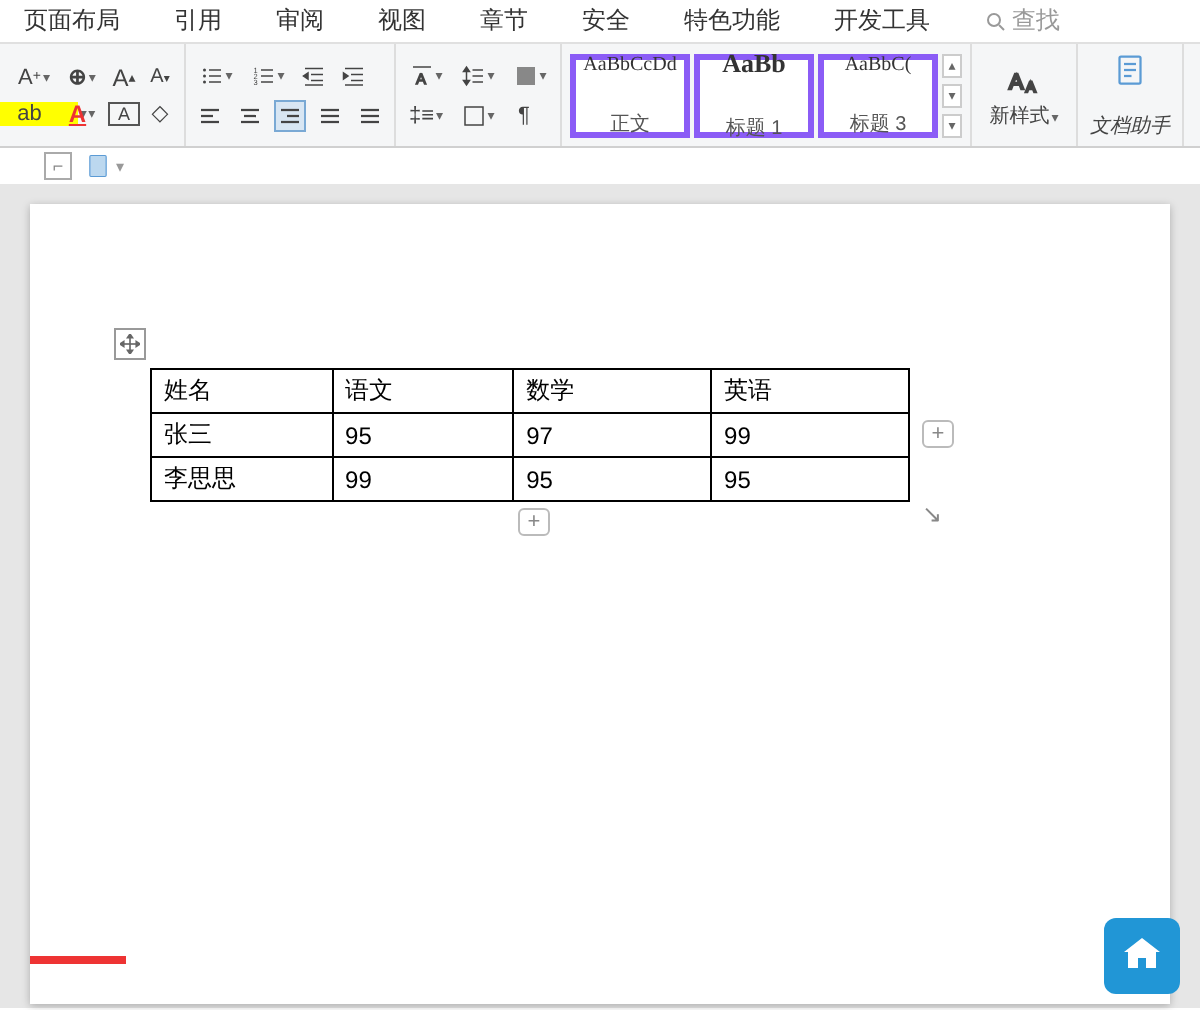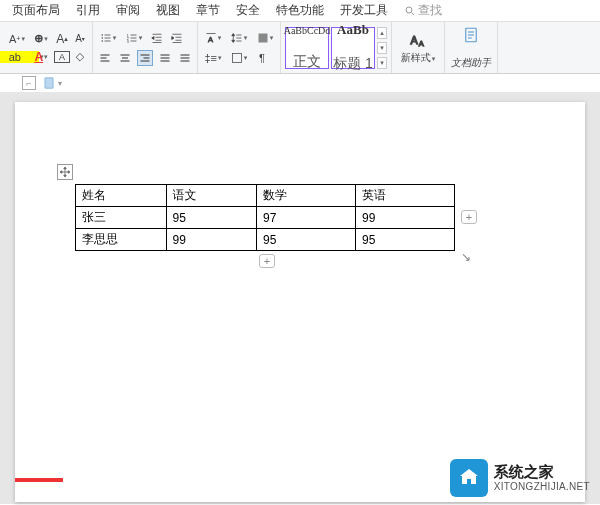--- a/index.html
+++ b/index.html
@@ -1,40 +1,40 @@
 <!DOCTYPE html>
 <html><head>
 <meta charset="utf-8">
 <style>
   * { box-sizing: border-box; margin: 0; padding: 0; }
   body { font-family: "Microsoft YaHei", sans-serif; font-size: 12px; background: #fff; width: 600px; height: 505px; overflow: hidden; position: relative; }
   
-  .menubar { background: #fff; height: 22px; display: flex; align-items: center; padding: 0 4px; border-bottom: 1px solid #e0e0e0; }
+  .menubar { background: #fff; height: 22px; display: flex; align-items: center; padding: 0 4px; border-bottom: 1px solid #e0e0e0; gap: 11px; }
   .menubar .menu-item { padding: 2px 8px; color: #333; cursor: pointer; }
   .menubar .search-box { margin-left: 8px; display: flex; align-items: center; color: #999; }
   .menubar .search-box svg { width: 12px; height: 12px; margin-right: 2px; }
   
   .ribbon { background: #f5f6f7; height: 52px; display: flex; align-items: center; padding: 0 2px; border-bottom: 1px solid #d0d0d0; }
   .ribbon-group { display: flex; align-items: center; height: 100%; padding: 0 4px; border-right: 1px solid #ddd; }
   
   .font-tools { display: flex; flex-direction: column; gap: 2px; }
   .font-row { display: flex; align-items: center; gap: 2px; }
   .icon-btn { width: 16px; height: 16px; display: flex; align-items: center; justify-content: center; cursor: pointer; color: #444; font-size: 11px; }
   .icon-btn.dd { width: 22px; }
   .icon-btn svg { width: 12px; height: 12px; }
   .small-tri { font-size: 7px; color: #666; margin-left: 1px; }
   
   .para-tools { display: flex; flex-direction: column; gap: 4px; }
   .para-row { display: flex; align-items: center; gap: 4px; }
   
   .style-gallery { display: flex; align-items: flex-start; gap: 2px; }
-  .style-item { width: 44px; height: 42px; border: 1px solid #8b5cf6; background: #fff; display: flex; flex-direction: column; align-items: center; justify-content: center; cursor: pointer; }
+  .style-item { width: 60px; height: 42px; border: 3px solid #8b5cf6; background: #fff; display: flex; flex-direction: column; align-items: center; justify-content: center; cursor: pointer; }
   .style-item .preview { font-family: serif; color: #333; font-size: 10px; }
   .style-item .preview.big { font-size: 13px; font-weight: bold; }
-  .style-item .label { font-size: 14px; color: #555; margin-top: 17px; }
+  .style-item .label { font-size: 10px; color: #555; margin-top: 17px; }
   .style-scroll { display: flex; flex-direction: column; justify-content: space-between; height: 42px; width: 10px; }
   .style-scroll .sbtn { width: 10px; height: 12px; border: 1px solid #ccc; background: #fff; font-size: 7px; display: flex; align-items: center; justify-content: center; cursor: pointer; color: #666; }
   
   .large-btn { display: flex; flex-direction: column; align-items: center; justify-content: center; width: 44px; height: 44px; cursor: pointer; color: #444; }
   .large-btn svg { width: 20px; height: 20px; }
   .large-btn .lbl { font-size: 10px; margin-top: 12px; font-style: italic; }
   .large-btn .lbl-dd { font-size: 10px; }
   
   .ruler-bar { height: 18px; background: #fff; display: flex; align-items: center; padding-left: 22px; position: relative; }
   .ruler-bar .r-icon { width: 14px; height: 14px; border: 1px solid #aaa; display: flex; align-items: center; justify-content: center; font-size: 9px; color: #888; margin-right: 6px; }
@@ -245,20 +245,24 @@
 
   <div class="ribbon-group">
     <div class="style-gallery">
       <div class="style-item">
         <span class="preview">AaBbCcDd</span>
         <span class="label">正文</span>
       </div>
       <div class="style-item">
         <span class="preview big">AaBb</span>
         <span class="label">标题 1</span>
+      </div>
+      <div class="style-item">
+        <span class="preview">AaBbC(</span>
+        <span class="label">标题 3</span>
       </div>
       <div class="style-scroll">
         <div class="sbtn">▴</div>
         <div class="sbtn">▾</div>
         <div class="sbtn">▾</div>
       </div>
     </div>
   </div>
 
   <div class="ribbon-group">
@@ -336,17 +340,13 @@
     <div class="red-underline"></div>
   </div>
 </div>
 
 <div class="watermark">
   <div class="logo-badge">
     <svg viewBox="0 0 24 24" fill="currentColor">
         <path d="M12 3l9 7h-2v8h-5v-5h-4v5H5v-8H3l9-7z"></path>
       </svg>
   </div>
-  <div class="wm-text">
-    <span class="wm-zh">系统之家</span>
-    <span class="wm-en">XITONGZHIJIA.NET</span>
-  </div>
 </div>
 
 </body></html>

